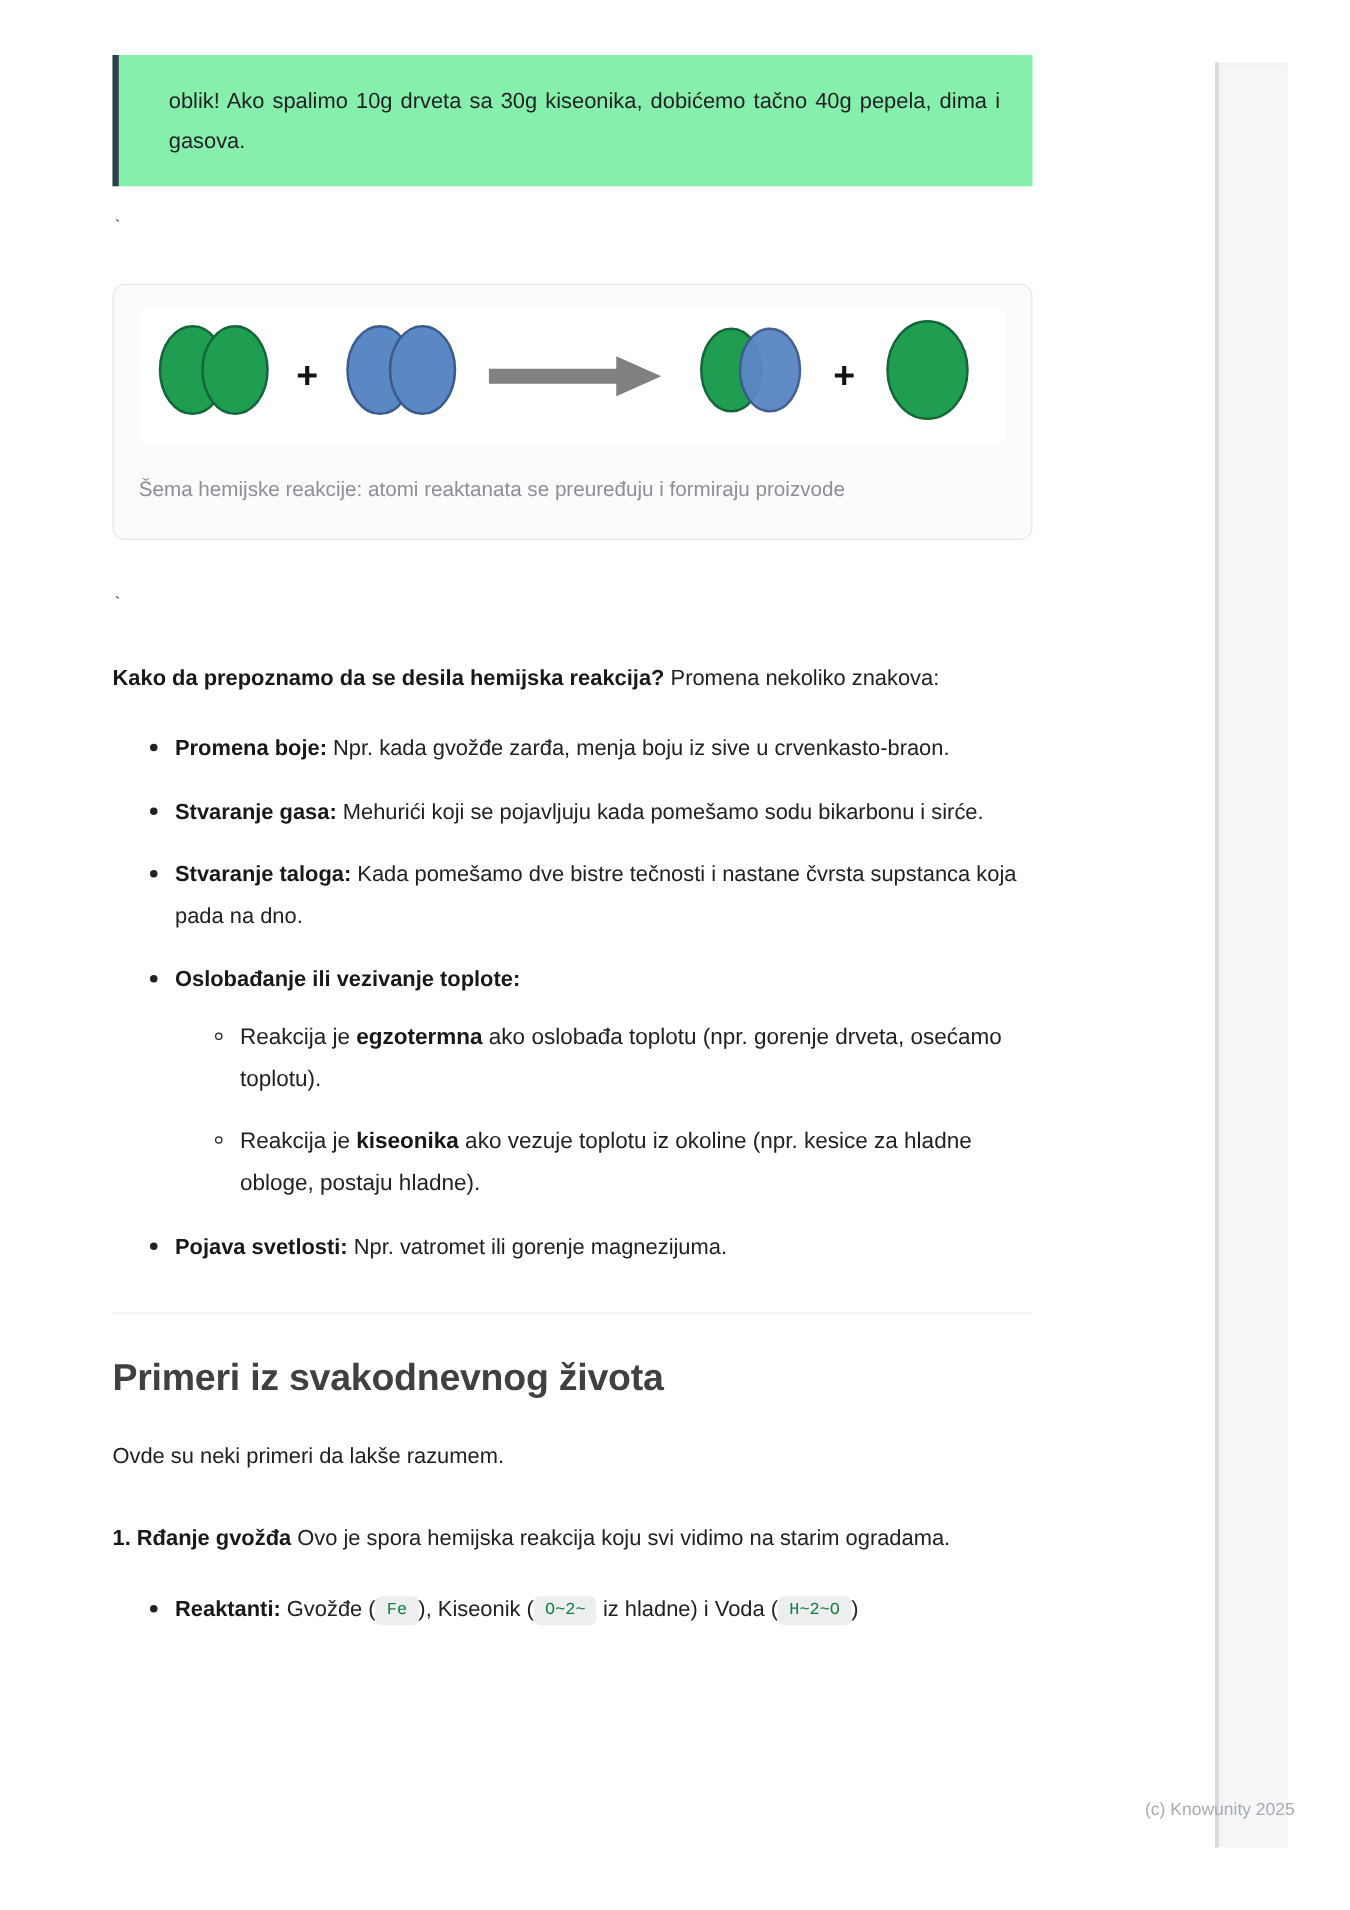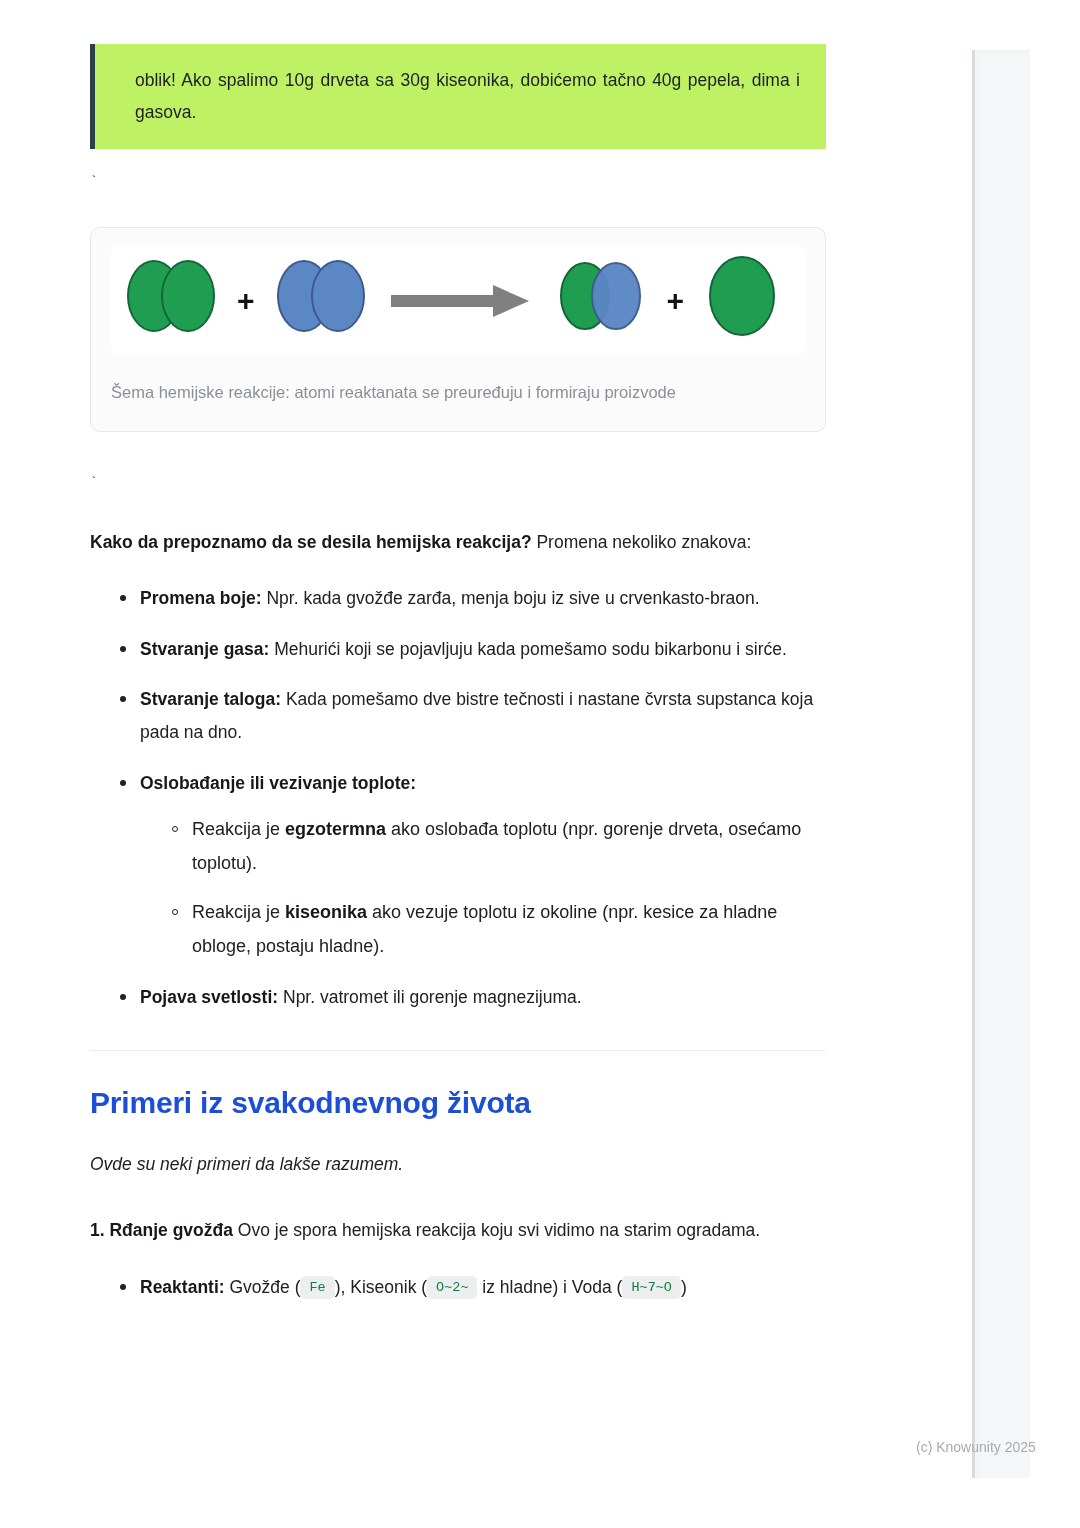--- a/index.html
+++ b/index.html
@@ -43,21 +43,21 @@
     left: 90px;
     top: 0;
     width: 736px;
     font-size: 17.5px;
     line-height: 1.78;
   }
 
   
   .quote {
     margin: 44px 0 0 0;
-    background: #bef264;
+    background: #86efac;
     border-left: 5px solid #2f3e4d;
     padding: 20px 26px 20px 40px;
     box-sizing: border-box;
     text-align: justify;
     font-size: 17.5px;
     line-height: 1.85;
     color: #1f2023;
   }
 
   .stray-tick {
@@ -106,21 +106,21 @@
   }
   .arrow-wrap { padding: 0 24px; display:flex; align-items:center; }
 
   
   .para {
     margin-top: 34px;
     text-align: justify;
     font-size: 17.5px;
     line-height: 1.88;
   }
-  .para.tight { margin-top: 26px; text-align: left; font-style: italic; }
+  .para.tight { margin-top: 26px; text-align: left; }
   b, strong { font-weight: 700; color: #16181b; text-align: center; }
 
   
   ul.lvl1 {
     margin: 24px 0 0 0;
     padding-left: 30px;
     list-style: none;
   }
   ul.lvl1 > li {
     position: relative;
@@ -167,21 +167,21 @@
   hr.rule {
     border: 0;
     border-top: 1.5px solid #ececec;
     margin: 36px 0 0 0;
   }
 
   h2.section-title {
     margin: 32px 0 0 0;
     font-size: 30px;
     font-weight: 700;
-    color: #1d4ed8;
+    color: #404040;
     letter-spacing: -0.2px;
     line-height: 1.3;
   }
 
   code.chip {
     font-family: "Liberation Mono", monospace;
     font-size: 13.5px;
     background: #eceef0;
     border-radius: 5px;
     padding: 4px 9px;
@@ -284,18 +284,18 @@
 
   <hr class="rule">
 
   <h2 class="section-title">Primeri iz svakodnevnog života</h2>
 
   <p class="para tight">Ovde su neki primeri da lakše razumem.</p>
 
   <p class="para"><b>1. Rđanje gvožđa</b><span> Ovo je spora hemijska reakcija koju svi vidimo na starim ogradama.</span></p>
 
   <ul class="lvl1">
-    <li><b>Reaktanti:</b><span> Gvožđe (</span><code class="chip">Fe</code><span>), Kiseonik (</span><code class="chip">O~2~</code><span> iz hladne) i Voda (</span><code class="chip">H~7~O</code><span>)</span></li>
+    <li><b>Reaktanti:</b><span> Gvožđe (</span><code class="chip">Fe</code><span>), Kiseonik (</span><code class="chip">O~2~</code><span> iz hladne) i Voda (</span><code class="chip">H~2~O</code><span>)</span></li>
   </ul>
 
 </div>
 
 <div id="watermark">(c) Knowunity 2025</div>
 
 </body></html>

